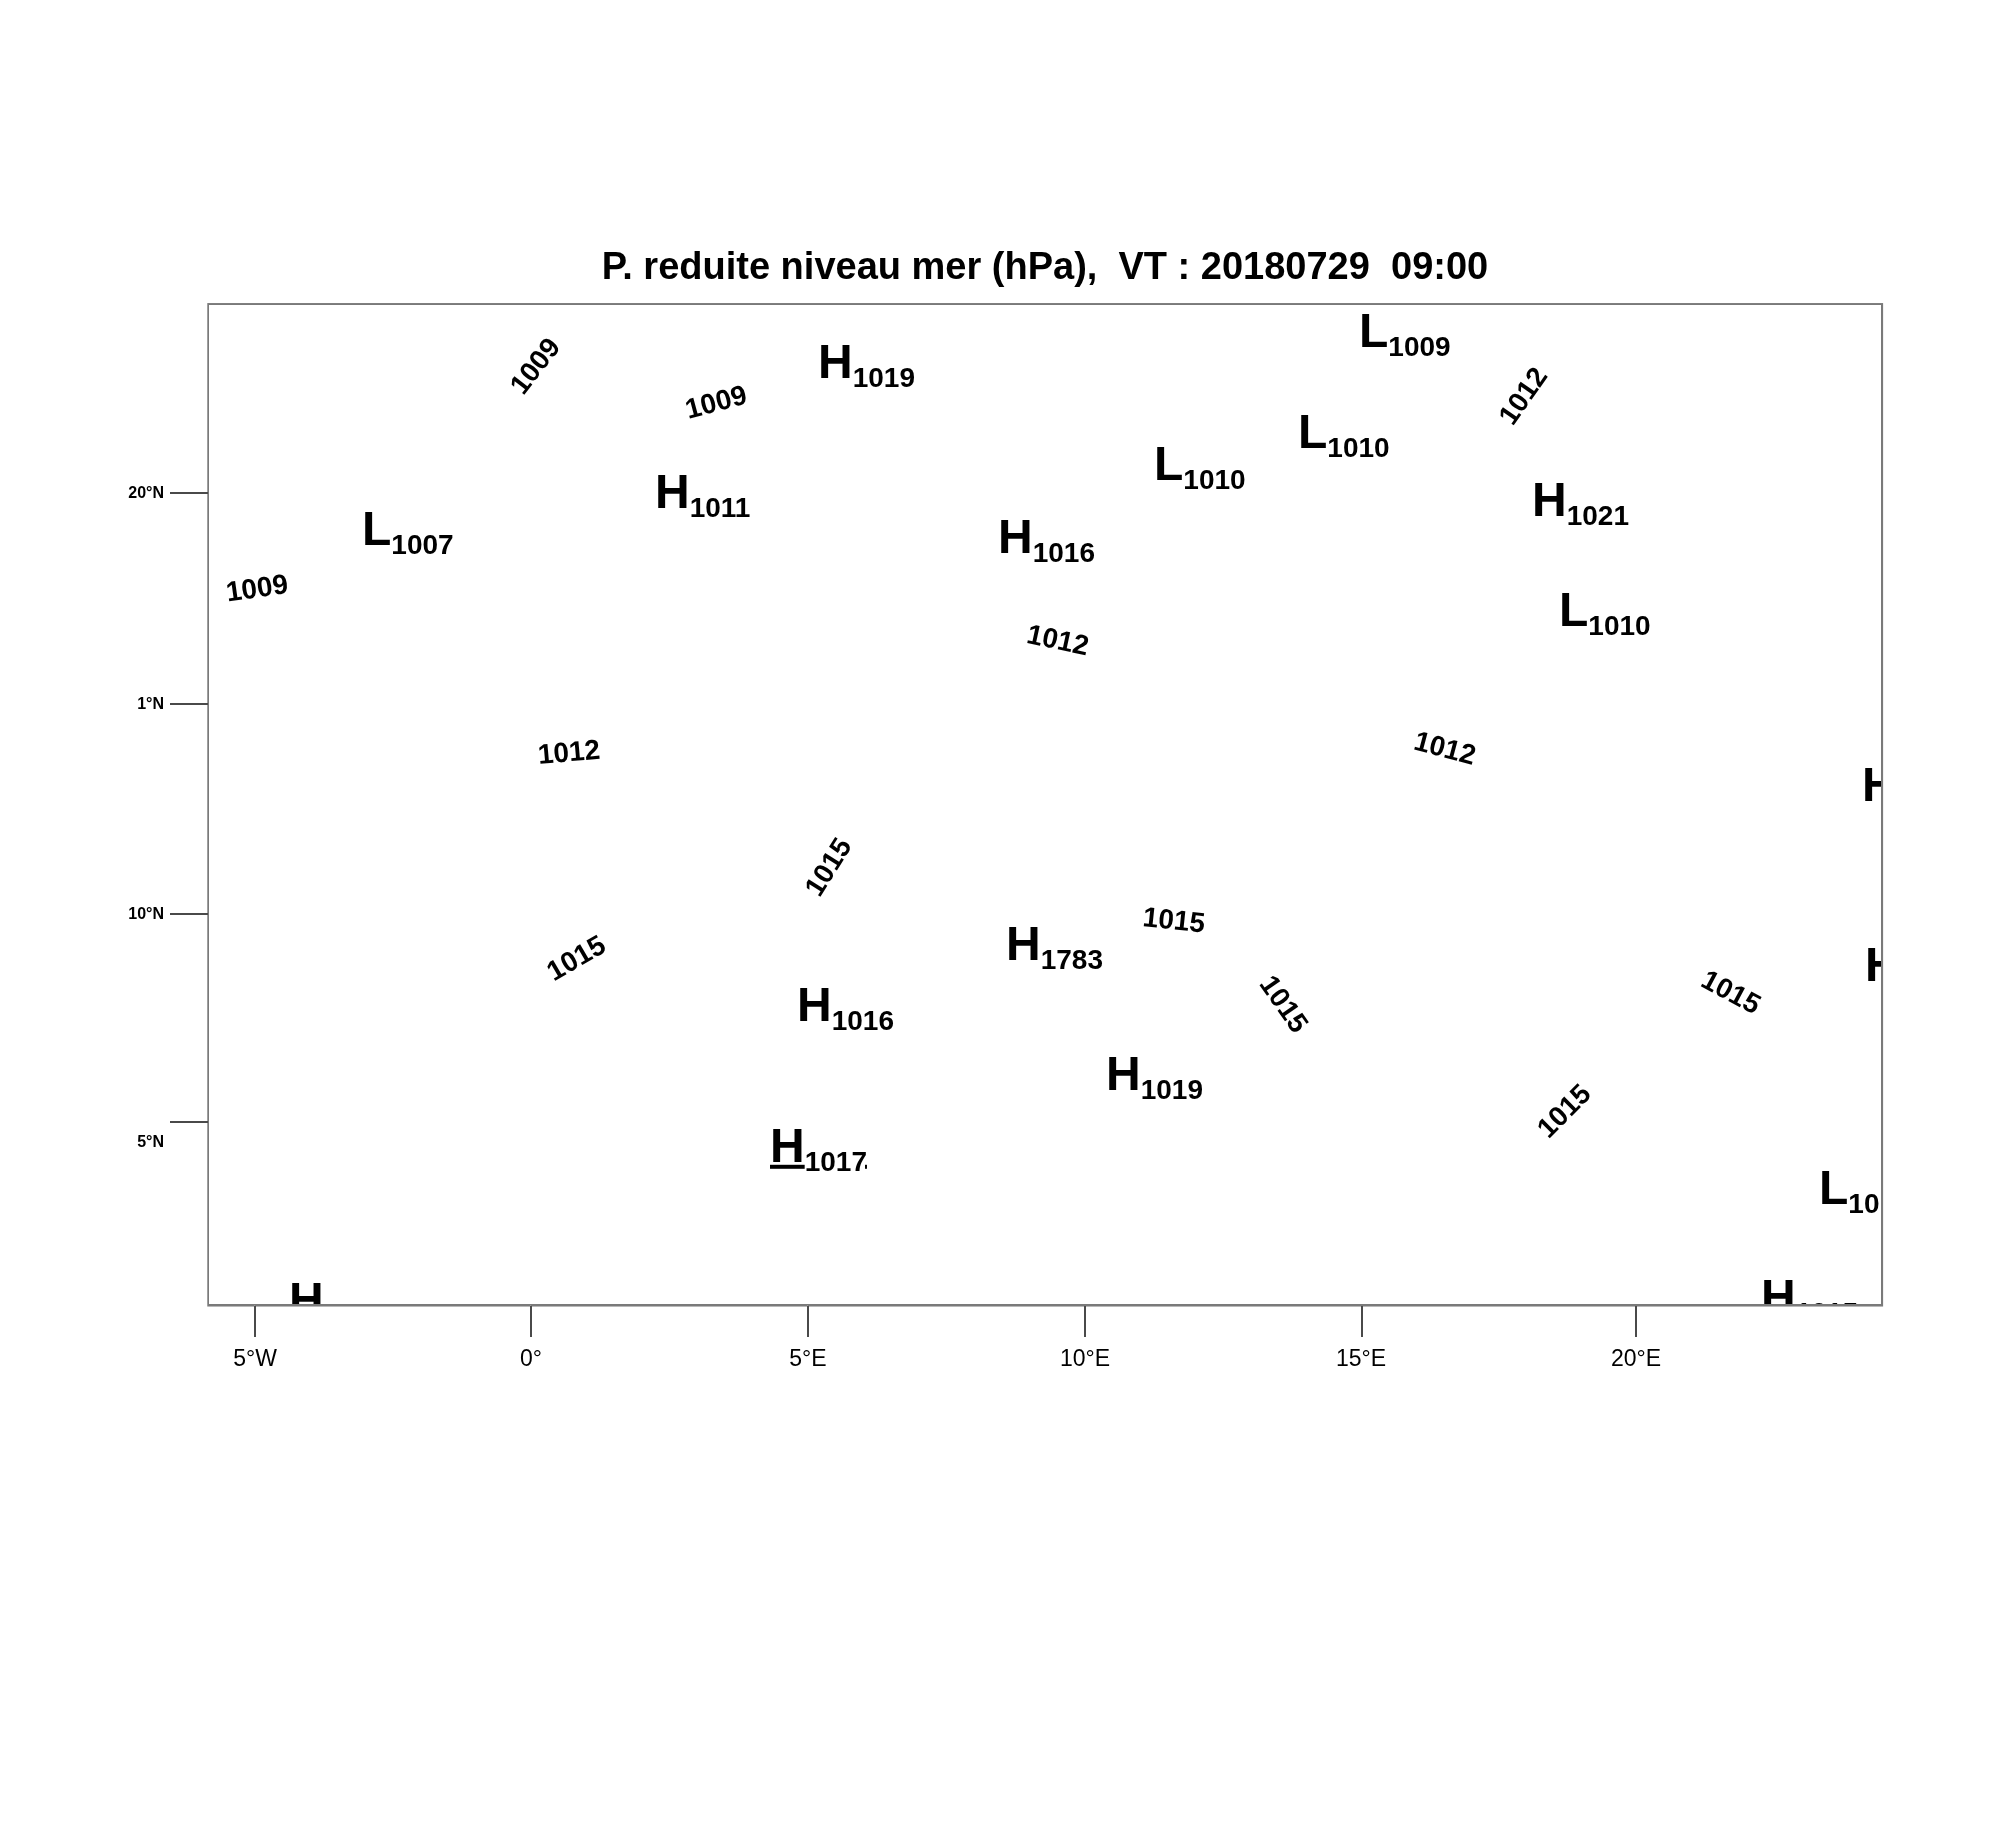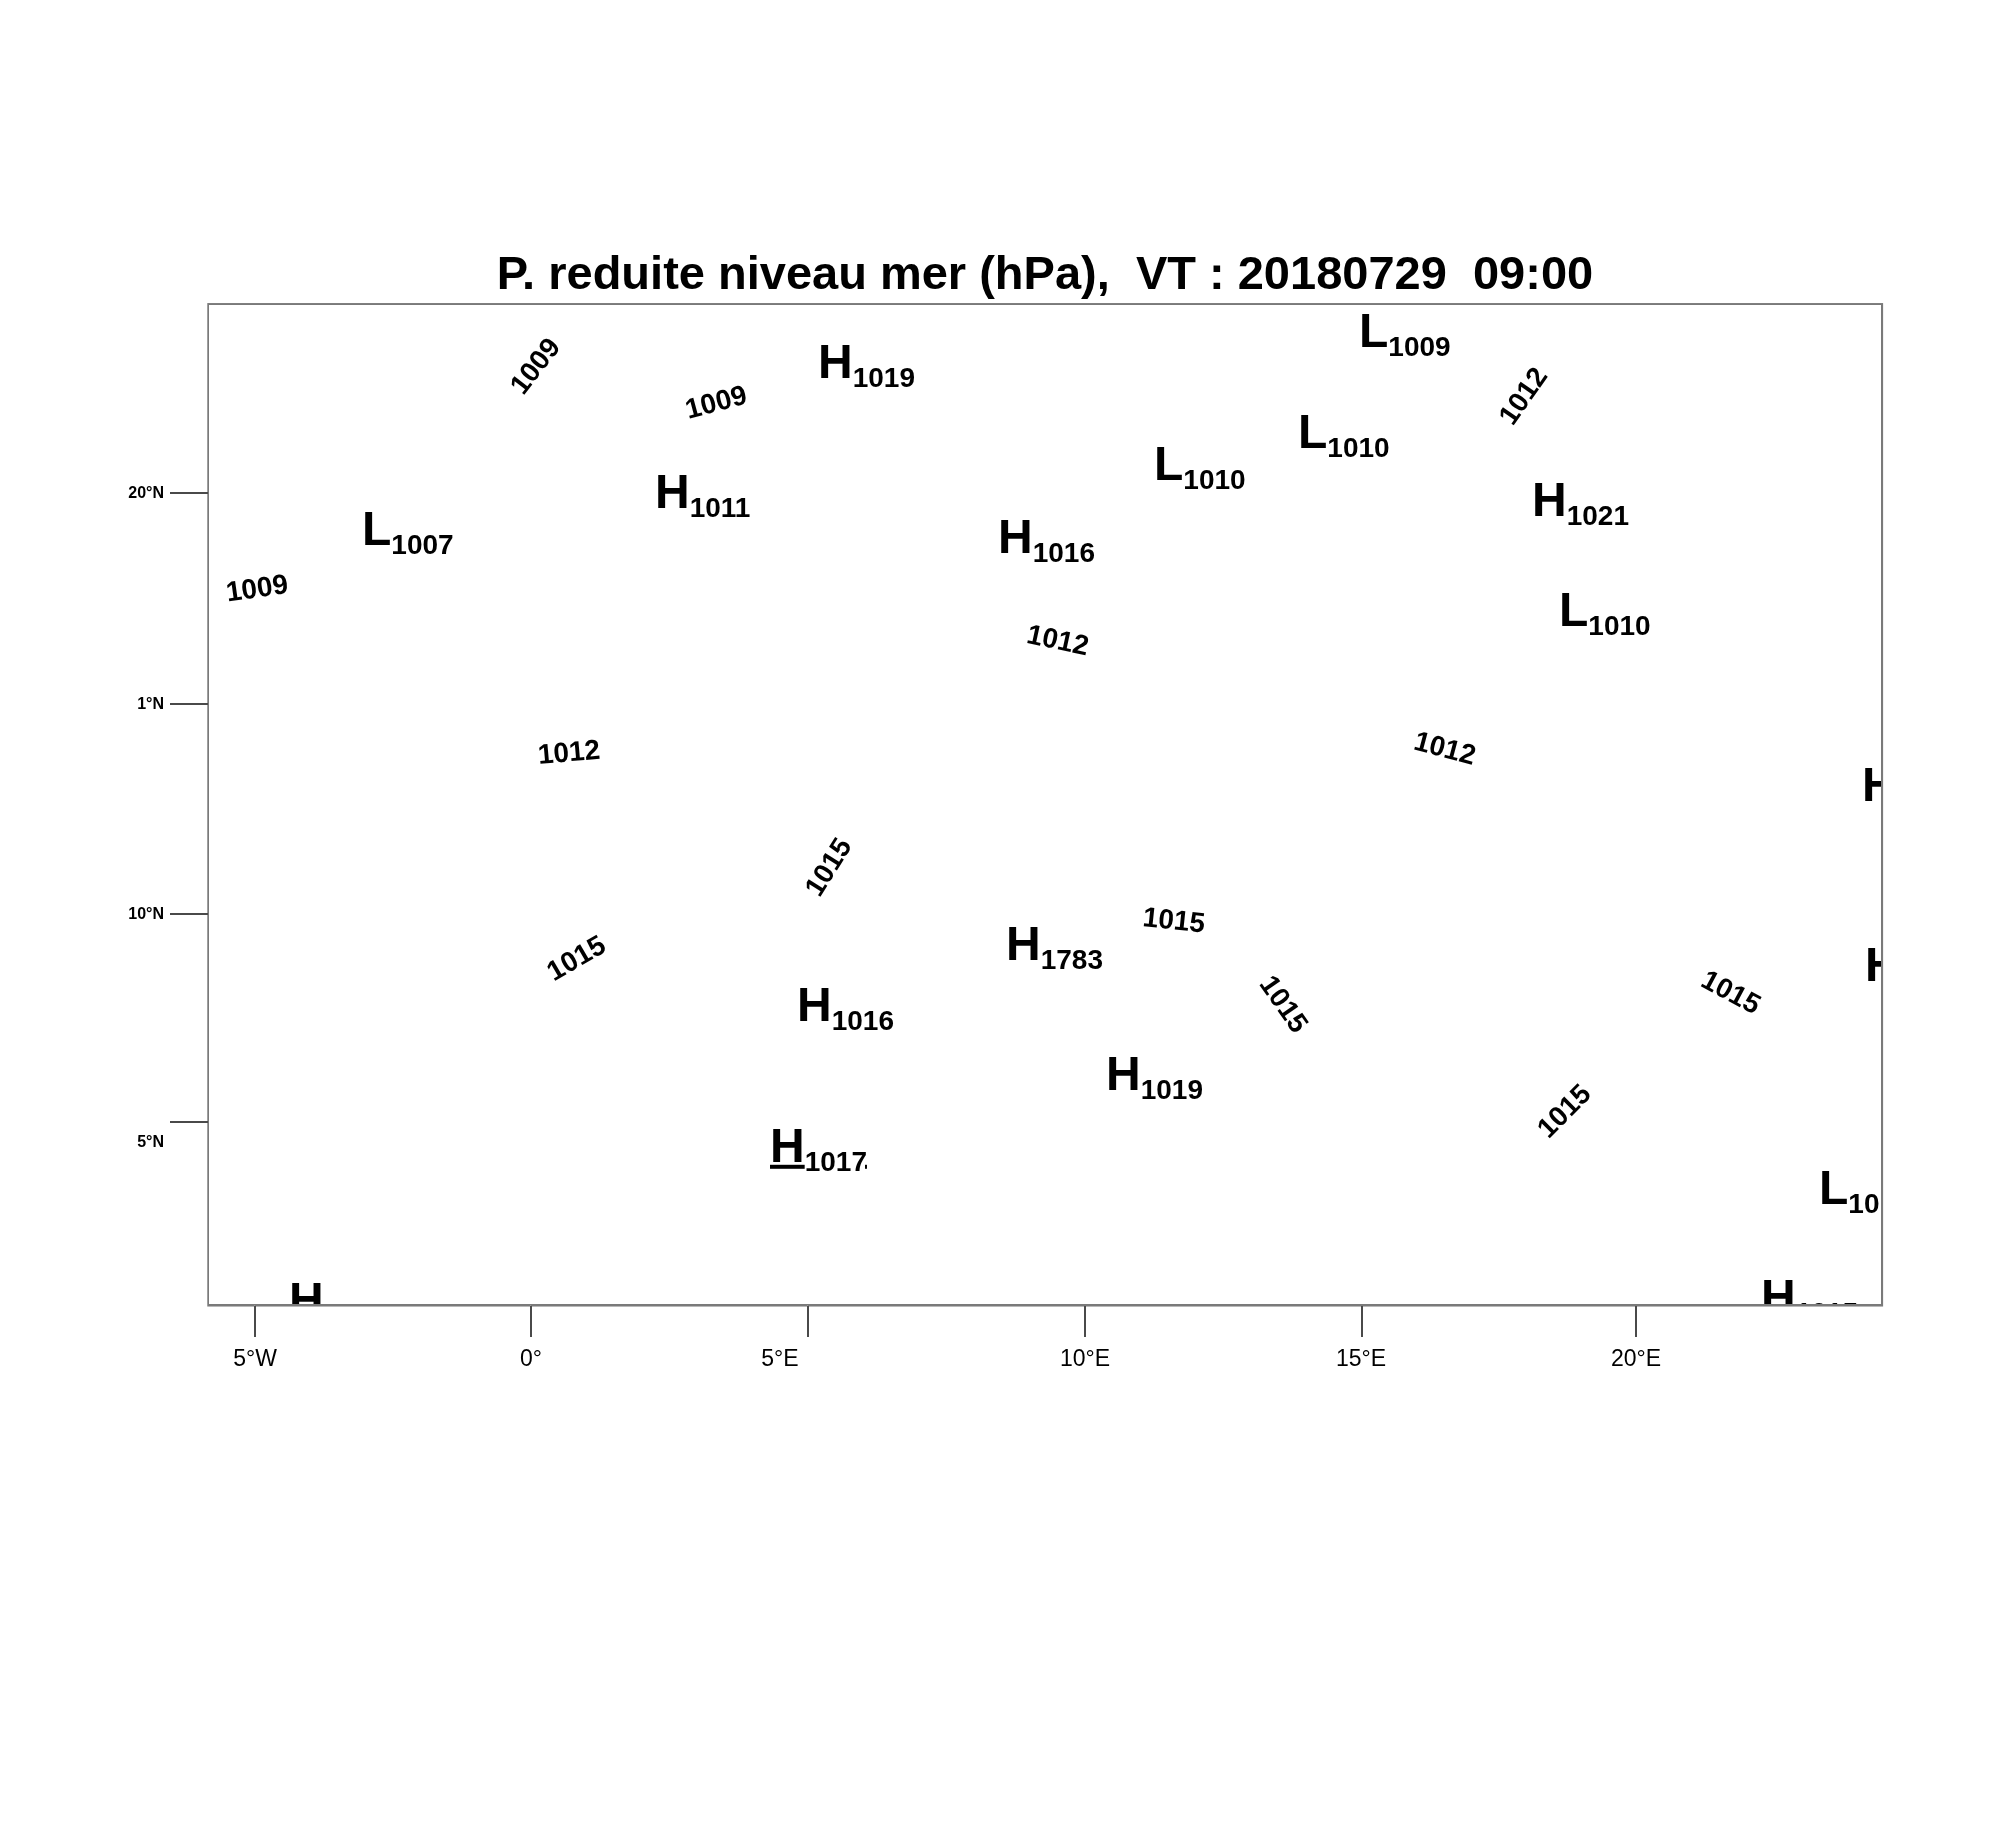--- a/index.html
+++ b/index.html
@@ -1,19 +1,19 @@
 <!DOCTYPE html>
 <html style="font-size:14.6px"><head>
 <meta charset="utf-8">
 <style>
   html,body{margin:0;padding:0;background:#fff;}
   .page{position:relative;width:2010px;height:1827px;background:#fff;overflow:hidden;
         font-family:"Liberation Sans", sans-serif;}
   .title{position:absolute;left:208px;top:245px;width:1674px;text-align:center;
-         font-size:47px;font-weight:700;color:#000;white-space:pre;}
+         font-size:38px;font-weight:700;color:#000;white-space:pre;}
   .map-area{position:absolute;left:208px;top:304px;width:1674px;height:1001px;
             border:1.8px solid #7a7a7a;box-sizing:border-box;overflow:hidden;background:#fff;}
   .map-svg{position:absolute;left:0;top:0;}
   
   .pc{position:absolute;transform:translateY(-54%);line-height:1;color:#000;
       font-weight:700;font-size:48px;white-space:nowrap;}
   .pc .sub{font-size:28px;vertical-align:-9.1px;letter-spacing:0px;}
   
   .cl{position:absolute;transform:translate(-50%,-50%);font-size:28px;font-weight:700;
       color:#000;background:#fff;padding:0 1.8px;line-height:1.05;white-space:nowrap;}
@@ -188,21 +188,21 @@
       <div class="lat-label" style="left: 73px; top: 914px;">10°N</div>
       <div class="lat-tick" style="left: 170px; top: 1121px; width: 38px;"></div>
       <div class="lat-label" style="left: 73px; top: 1122px; margin-top: 20px;">5°N</div>
     </div>
   <div id="lon-axis">
       <div class="lon-tick" style="left: 254px; top: 1306px; height: 31px;"></div>
       <div class="lon-label" style="left: 255px; top: 1345px;">5°W</div>
       <div class="lon-tick" style="left: 530px; top: 1306px; height: 31px;"></div>
       <div class="lon-label" style="left: 531px; top: 1345px;">0°</div>
       <div class="lon-tick" style="left: 807px; top: 1306px; height: 31px;"></div>
-      <div class="lon-label" style="left: 780px; top: 1345px;">5°E</div>
+      <div class="lon-label" style="left: 808px; top: 1345px;">5°E</div>
       <div class="lon-tick" style="left: 1084px; top: 1306px; height: 31px;"></div>
       <div class="lon-label" style="left: 1085px; top: 1345px;">10°E</div>
       <div class="lon-tick" style="left: 1361px; top: 1306px; height: 31px;"></div>
       <div class="lon-label" style="left: 1361px; top: 1345px;">15°E</div>
       <div class="lon-tick" style="left: 1635px; top: 1306px; height: 31px;"></div>
       <div class="lon-label" style="left: 1636px; top: 1345px;">20°E</div>
     </div>
 
   <div class="map-area">
     <div id="pressure-labels">

